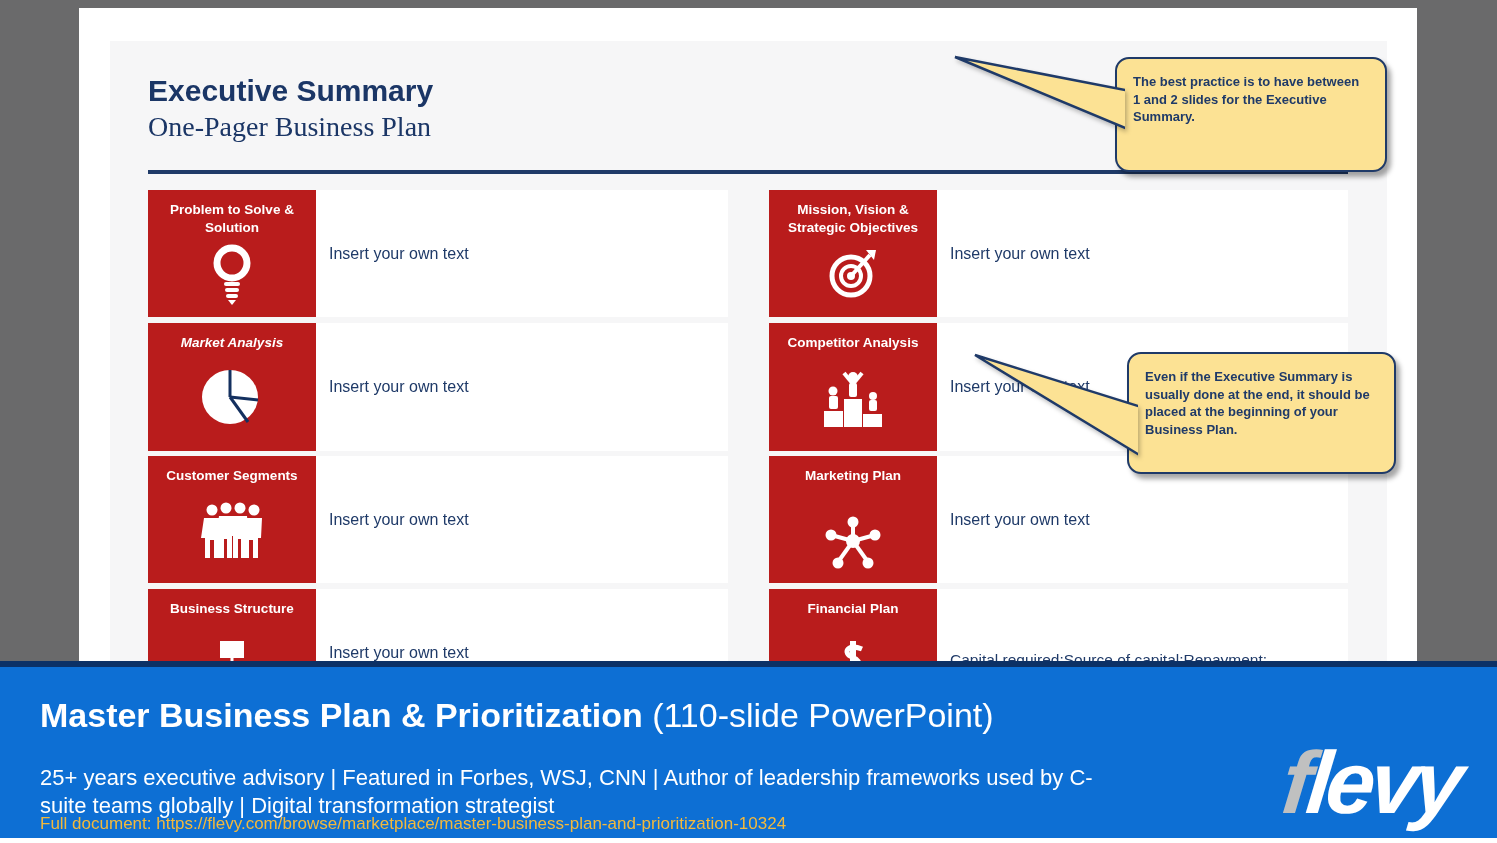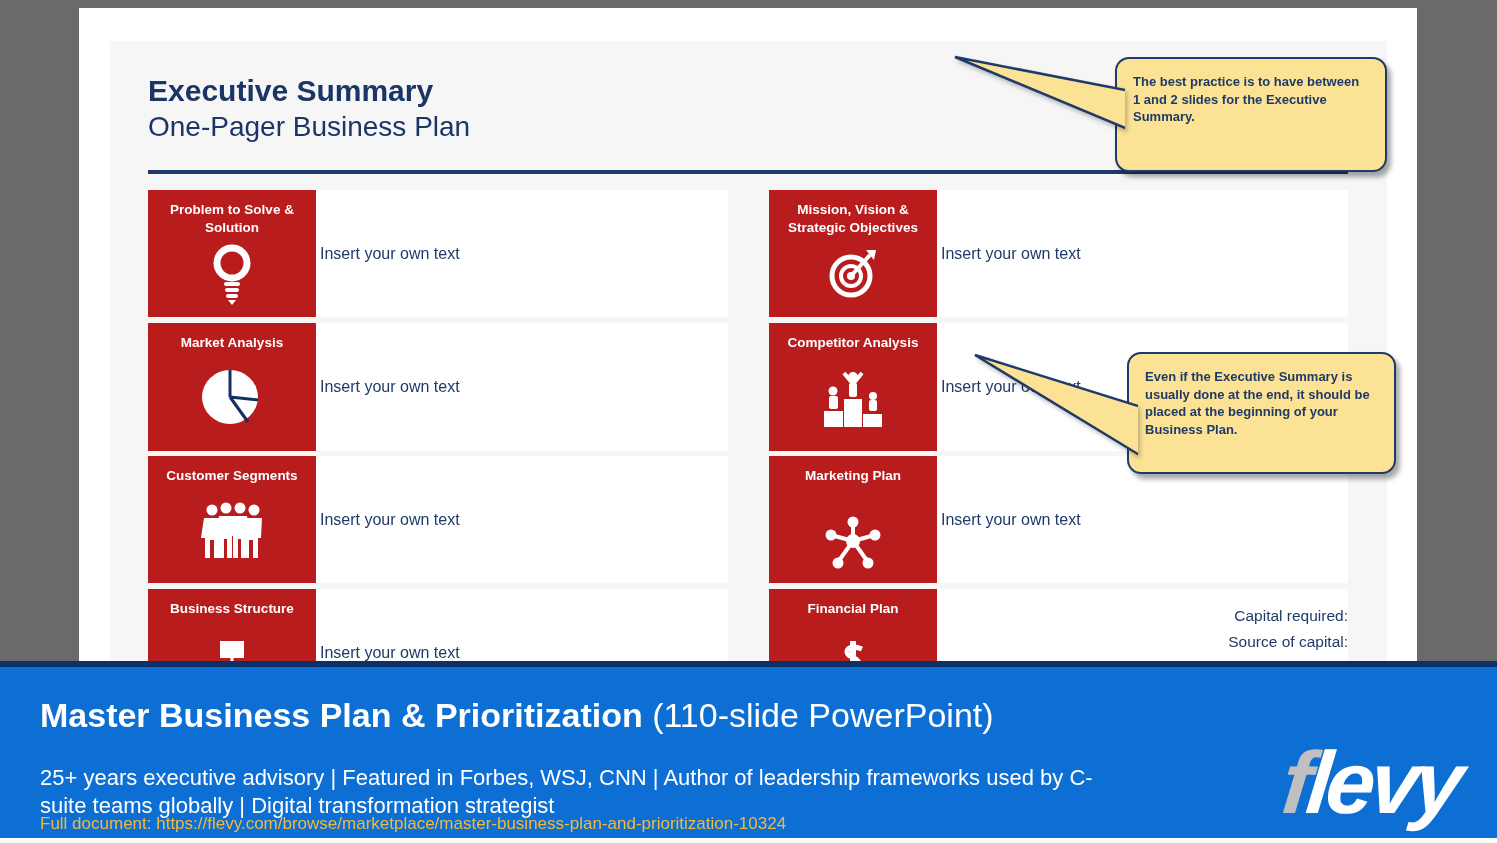--- a/index.html
+++ b/index.html
@@ -3,29 +3,29 @@
 <meta charset="utf-8">
 <style>
   * { margin:0; padding:0; box-sizing:border-box; }
   html,body { width:1497px; height:843px; font-family:"Liberation Sans", sans-serif; }
   #page { position:relative; width:1497px; height:838px; background:#6a6a6b; overflow:hidden; }
 
   .slide { position:absolute; left:79px; top:8px; width:1338px; height:835px; background:#ffffff; }
   .panel { position:absolute; left:110px; top:41px; width:1277px; height:620px; background:#f6f6f7; }
 
   .slide-title { position:absolute; left:148px; top:74px; font-size:30px; font-weight:bold; color:#1b3666; }
-  .slide-subtitle { position:absolute; left:148px; top:111px; font-size:28px; color:#1b3666; }
+  .slide-subtitle { position:absolute; left:148px; top:111px; font-size:28px; color:#1b3666;font-family:Liberation Serif, serif; }
   .divider { position:absolute; left:148px; top:170px; width:1200px; height:4px; background:#1f3a68; }
 
   .navybox { position:absolute; width:168px; height:127px; background:#b91c1c; display:flex; flex-direction:column; align-items:center; }
   .navybox .bx-title { padding:11px 10px 0; font-size:13.5px; font-weight:bold; color:#ffffff; text-align:center; line-height:1.3; }
   .navybox .bx-icon { flex:1; display:flex; align-items:center; justify-content:center; padding-bottom:6px; }
 
-  .cellwhite { position:absolute; height:127px; background:#ffffff; display:flex; align-items:center; padding-left:4px; font-size:16px; color:#1f3a68; }
-  .cellwhite.lines { flex-direction:column; align-items:flex-end; justify-content:flex-start; padding-top:14px; line-height:25.5px; font-size:15.5px; }
+  .cellwhite { position:absolute; height:127px; background:#ffffff; display:flex; align-items:center; padding-left:13px; font-size:16px; color:#1f3a68; }
+  .cellwhite.lines { flex-direction:row; align-items:center; justify-content:flex-start; padding-top:14px; line-height:25.5px; font-size:15.5px; }
 
   .callout { position:absolute; background:#fce294; border:2px solid #1f3a68; border-radius:14px; padding:14px 16px; font-size:13px; font-weight:bold; color:#1f3a68; line-height:1.35; box-shadow:4px 5px 5px rgba(0,0,0,0.35); z-index:6; }
   .tail { position:absolute; z-index:7; filter:drop-shadow(2px 3px 2px rgba(0,0,0,0.25)); }
 
   .banner { position:absolute; left:0; top:661px; width:1497px; height:182px; background:#0d6fd4; border-top:6px solid #0c3166; z-index:10;padding-left:48px; }
   .banner-title { position:absolute; left:40px; top:29px; font-size:34px; color:#ffffff; white-space:nowrap; }
   .banner-title .bold { font-weight:bold; }
   .banner-title .reg { font-weight:normal; }
   .banner-sub { position:absolute; left:40px; top:86px; width:1075px; font-size:22px; line-height:28px; color:#ffffff;margin-top:11px; }
   .banner-link { position:absolute; left:40px; top:147px; font-size:17px; color:#f3b93c; }
@@ -72,21 +72,21 @@
         <circle class="fw" cx="25" cy="28" r="4"></circle>
         <line class="st" x1="25" y1="28" x2="44" y2="7" stroke-width="4"></line>
         <polygon class="fw" points="40,2 50,2 48,12"></polygon>
       </svg>
     </div>
   </div>
   <div class="cellwhite" style="left:937px; top:190px; width:411px;">
     <span>Insert your own text</span>
   </div>
 
-  <div class="navybox" style="left:148px; top:323px; height:128px;">
+  <div class="navybox" style="left:148px; top:323px; height:128px;font-style:italic;">
     <div class="bx-title">Market Analysis</div>
     <div class="bx-icon">
       <svg width="64" height="62" viewBox="0 0 64 62">
         <ellipse class="fw" cx="30" cy="30" rx="28" ry="27"></ellipse>
         <line class="sn" x1="30" y1="30" x2="30" y2="3" stroke-width="3"></line>
         <line class="sn" x1="30" y1="30" x2="58" y2="33" stroke-width="3"></line>
         <line class="sn" x1="30" y1="30" x2="48" y2="55" stroke-width="3"></line>
       </svg>
     </div>
   </div>

